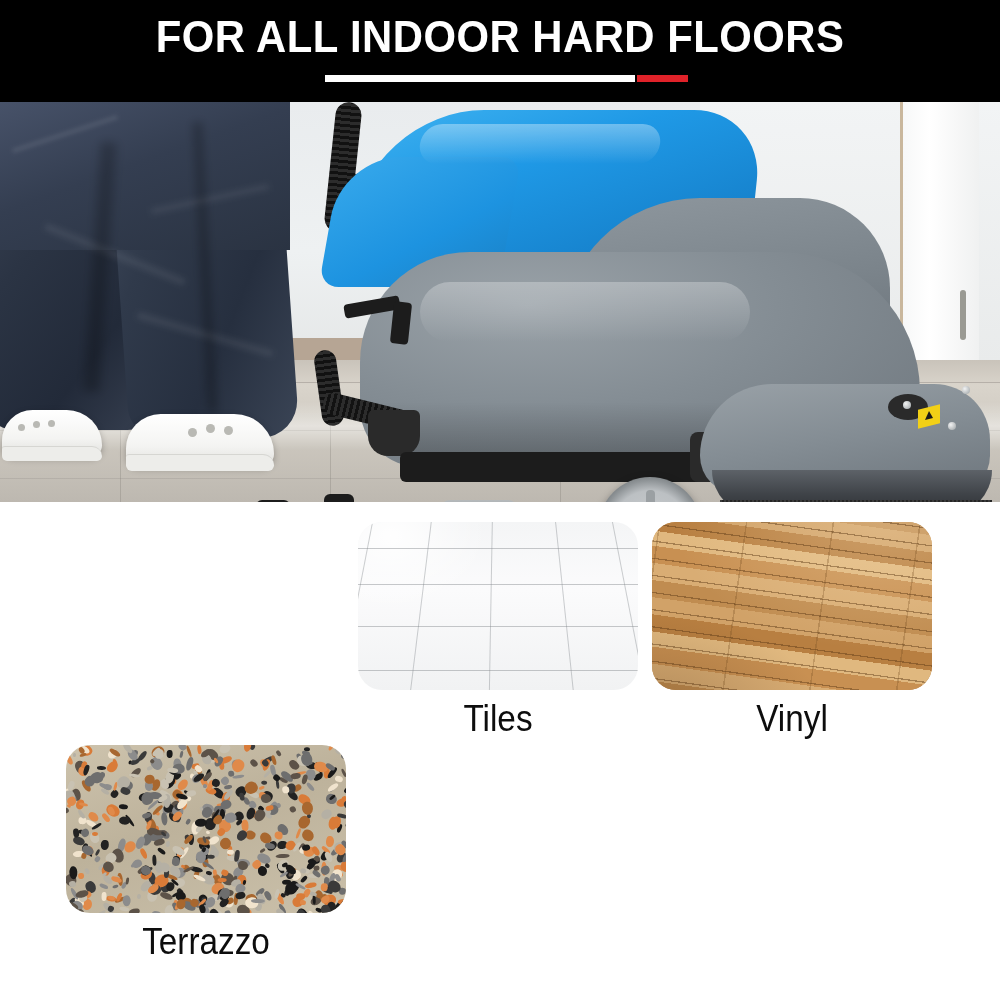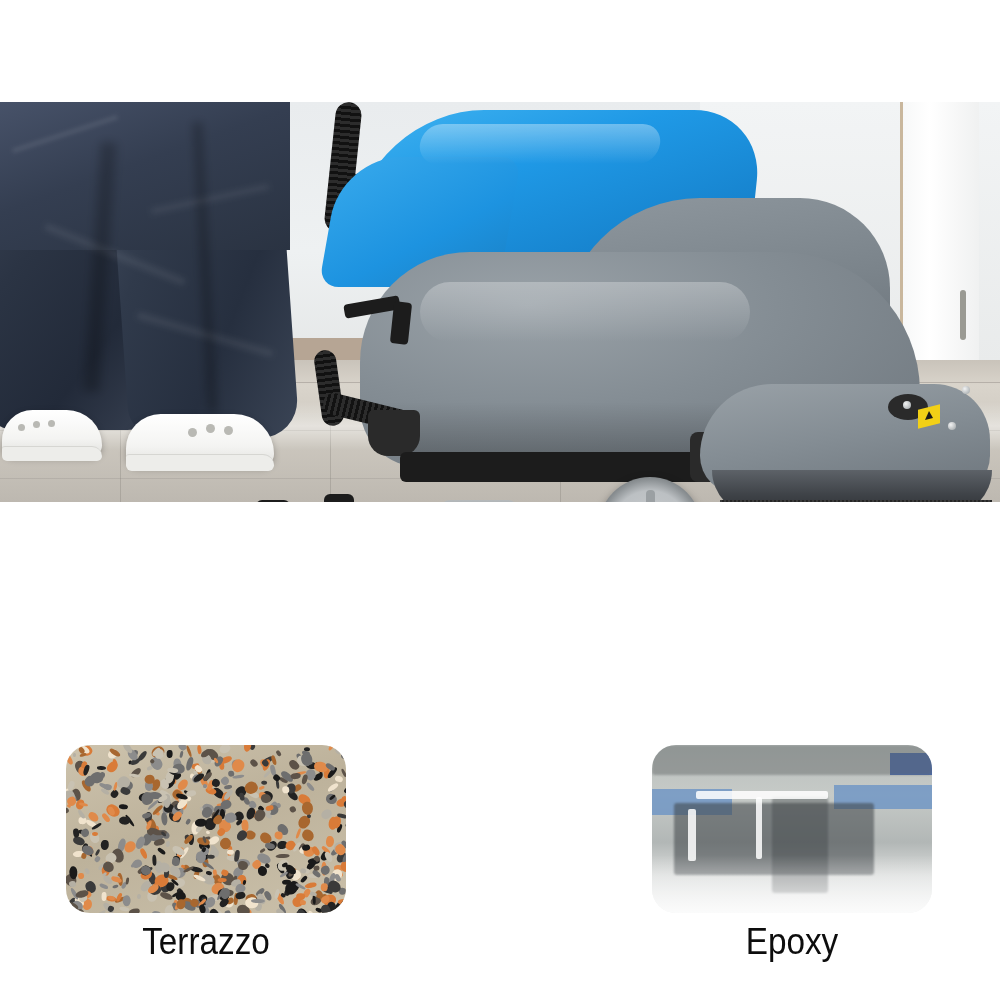--- a/index.html
+++ b/index.html
@@ -566,20 +566,25 @@
     left: 0; bottom: 0;
     width: 280px; height: 58px;
     background: linear-gradient(180deg, rgba(255,255,255,0), rgba(255,255,255,.75));
   }
 </style>
 </head>
 <body>
 
 <div class="page">
 
+  <div class="header">
+    <div class="header-title">FOR ALL INDOOR HARD FLOORS</div>
+    <div class="header-rule header-rule-white"></div>
+    <div class="header-rule header-rule-red"></div>
+  </div>
 
   <div class="hero">
 
     <div class="hero-wall"></div>
     <div class="hero-door-glass"></div>
     <div class="hero-door-frameL"></div>
     <div class="hero-door-panel"></div>
     <div class="hero-door-frameR"></div>
     <div class="hero-wall-right"></div>
     <div class="hero-door-tall"></div>
@@ -668,21 +673,40 @@
       <div class="blk" style="left:324px; top:392px; width:30px; height:30px; border-radius:6px;"></div>
 
       <div class="caster-arm"></div>
 
     </div>
   </div>
 
   <div class="grid">
 
 
-
+    <div class="cell cell-c2 cell-r1">
+      <div class="swatch sw-tiles">
+        <div class="tiles-gloss"></div>
+        <div class="tile-grout-h" style="top:26px;"></div>
+        <div class="tile-grout-h" style="top:62px;"></div>
+        <div class="tile-grout-h" style="top:104px;"></div>
+        <div class="tile-grout-h" style="top:148px;"></div>
+        <div class="tile-grout-v" style="left:16px; transform:rotate(11deg);"></div>
+        <div class="tile-grout-v" style="left:74px; transform:rotate(7deg);"></div>
+        <div class="tile-grout-v" style="left:134px; transform:rotate(1deg);"></div>
+        <div class="tile-grout-v" style="left:196px; transform:rotate(-6deg);"></div>
+        <div class="tile-grout-v" style="left:252px; transform:rotate(-11deg);"></div>
+      </div>
+      <div class="cell-label">Tiles</div>
+    </div>
+
+    <div class="cell cell-c3 cell-r1">
+      <div class="swatch sw-vinyl"></div>
+      <div class="cell-label">Vinyl</div>
+    </div>
 
     <div class="cell cell-c1 cell-r2">
       <div class="swatch sw-terrazzo">
         <div id="terrazzo-chips">
             <span class="chip" style="left:66.7px;top:5.3px;width:4.8px;height:5.7px;background:#6e6e6e;transform:rotate(10deg);"></span>
             <span class="chip" style="left:118.1px;top:119.9px;width:5.6px;height:6.5px;background:#a8672f;transform:rotate(132deg);"></span>
             <span class="chip" style="left:232.1px;top:71.7px;width:12.8px;height:10.5px;background:#a8672f;transform:rotate(117deg);"></span>
             <span class="chip" style="left:63.2px;top:164.4px;width:10.8px;height:5.6px;background:#5c5248;transform:rotate(166deg);"></span>
             <span class="chip" style="left:87.1px;top:133.0px;width:11.9px;height:10.5px;background:#d97b38;transform:rotate(79deg);"></span>
             <span class="chip" style="left:183.0px;top:151.1px;width:8.8px;height:9.4px;background:#1a1a1a;transform:rotate(178deg);"></span>
@@ -1237,29 +1261,14 @@
             <span class="chip" style="left:141.0px;top:110.1px;width:7.7px;height:3.8px;background:#3a3a3a;transform:rotate(178deg);"></span>
             <span class="chip" style="left:29.8px;top:104.3px;width:3.4px;height:7.3px;background:#3a3a3a;transform:rotate(28deg);"></span>
             <span class="chip" style="left:88.0px;top:2.1px;width:4.9px;height:10.2px;background:#c9c2b2;transform:rotate(43deg);"></span>
             <span class="chip" style="left:261.2px;top:74.3px;width:12.8px;height:8.6px;background:#d97b38;transform:rotate(100deg);"></span>
           </div>
       </div>
       <div class="cell-label">Terrazzo</div>
     </div>
 
 
-    <div class="cell cell-c3 cell-r2">
-      <div class="swatch sw-epoxy">
-        <div class="ep-blue" style="left:0; top:44px; width:80px; height:26px;"></div>
-        <div class="ep-blue" style="left:182px; top:40px; width:98px; height:24px;"></div>
-        <div class="ep-blue" style="left:238px; top:8px; width:42px; height:22px; background:#2c54a8;"></div>
-        <div class="ep-dark" style="left:22px; top:58px; width:200px; height:72px;"></div>
-        <div class="ep-dark" style="left:120px; top:52px; width:56px; height:96px; opacity:.7;"></div>
-        <div class="ep-white" style="left:44px; top:46px; width:132px; height:8px;"></div>
-        <div class="ep-white" style="left:104px; top:52px; width:6px; height:62px;"></div>
-        <div class="ep-white" style="left:36px; top:64px; width:8px; height:52px;"></div>
-        <div class="ep-dark" style="left:0; top:0; width:280px; height:30px; background:rgba(95,100,100,.45);"></div>
-        <div class="ep-gloss"></div>
-      </div>
-      <div class="cell-label">Epoxy</div>
-    </div>
   </div>
 </div>
 
 </body></html>

